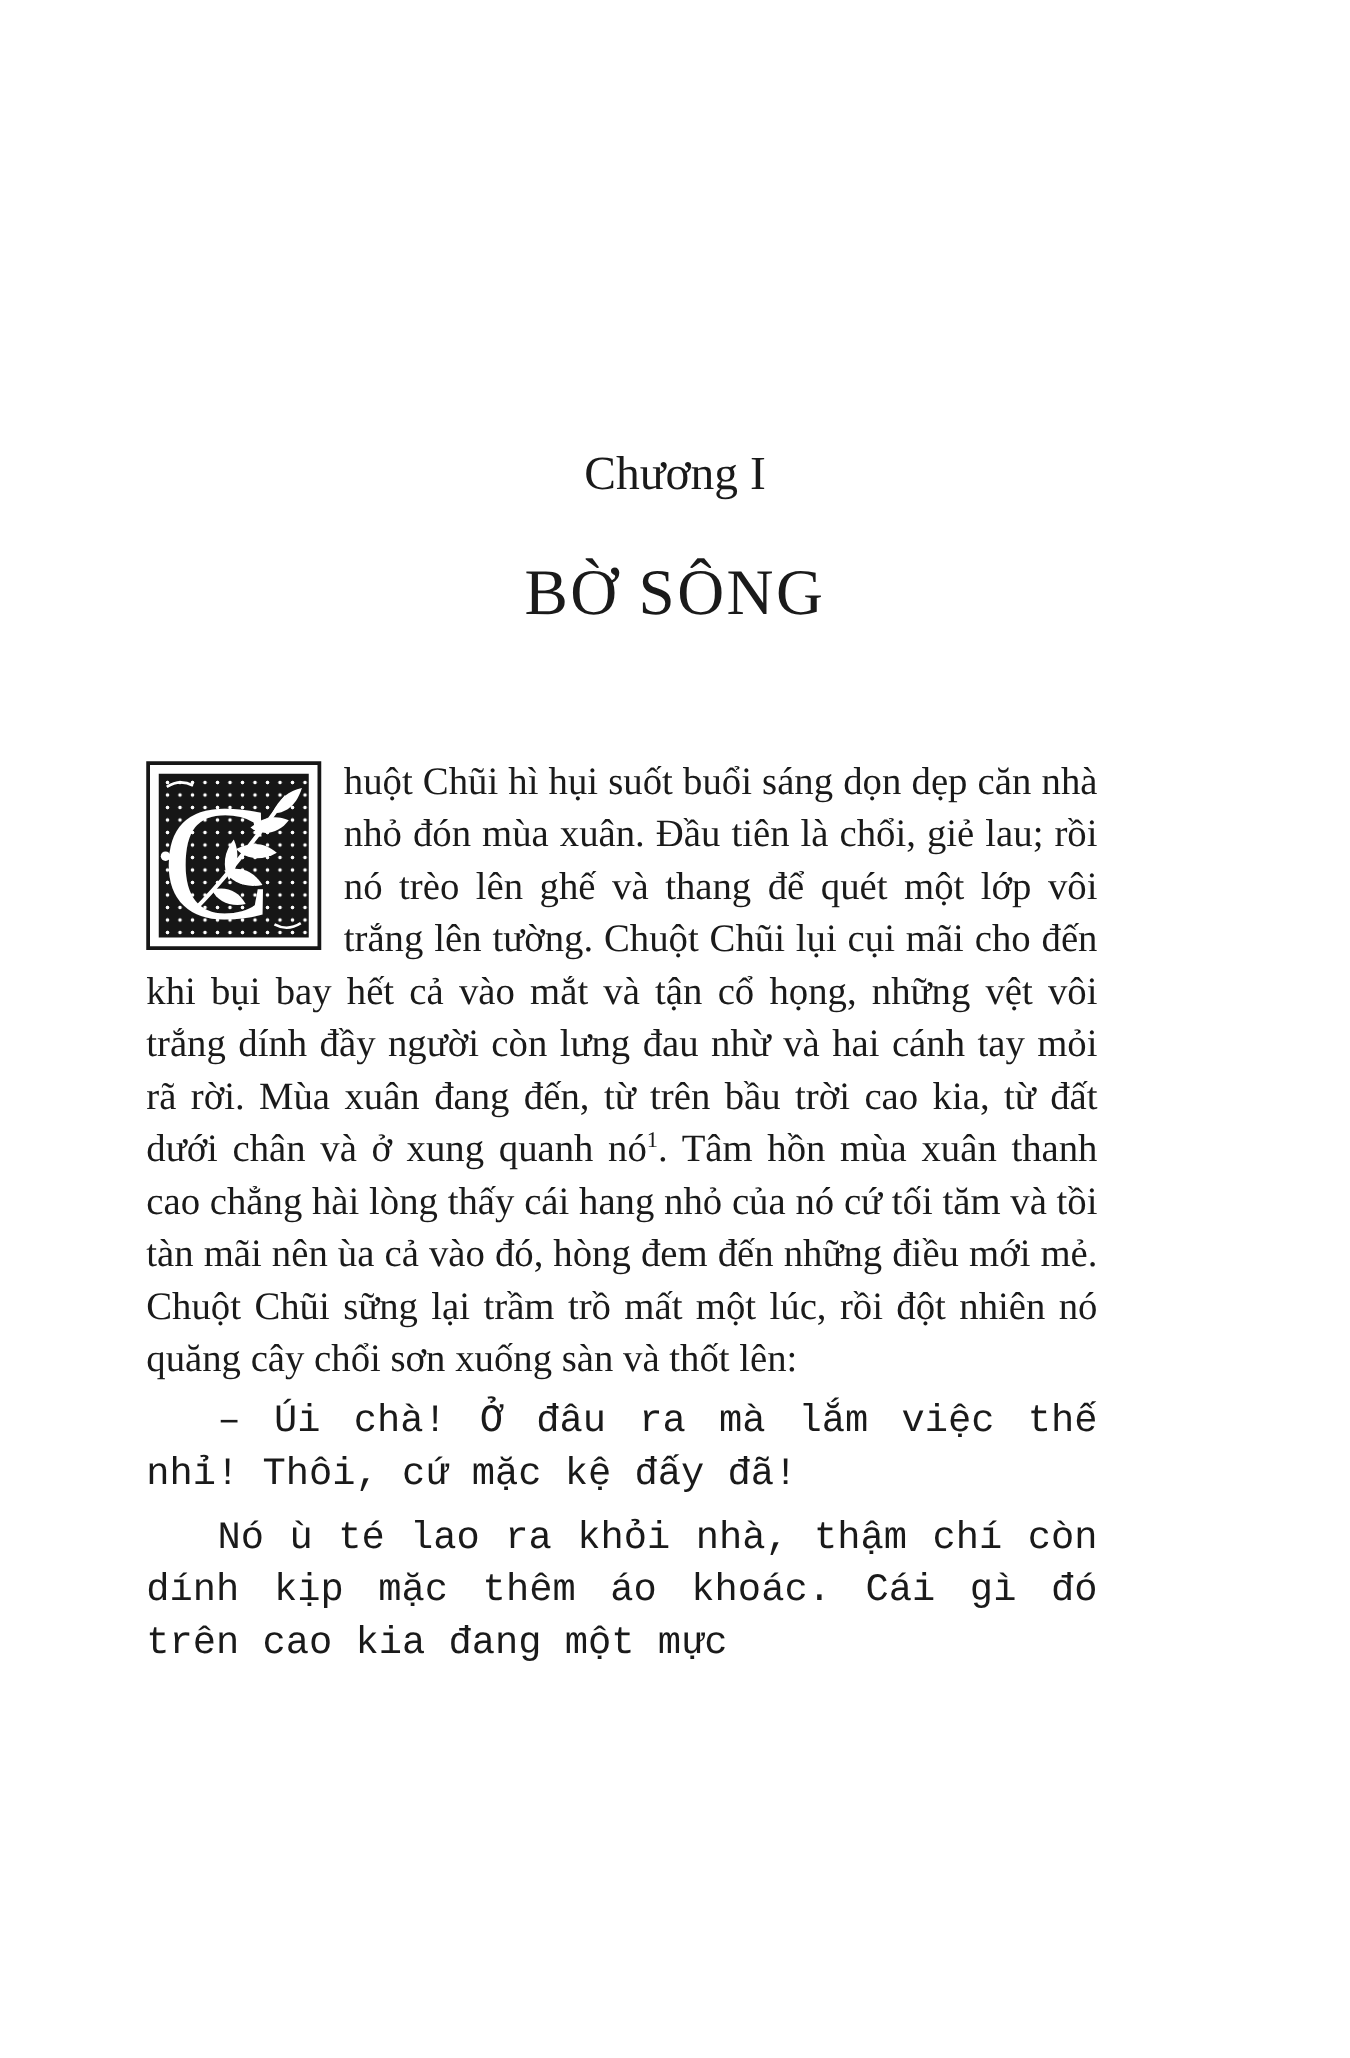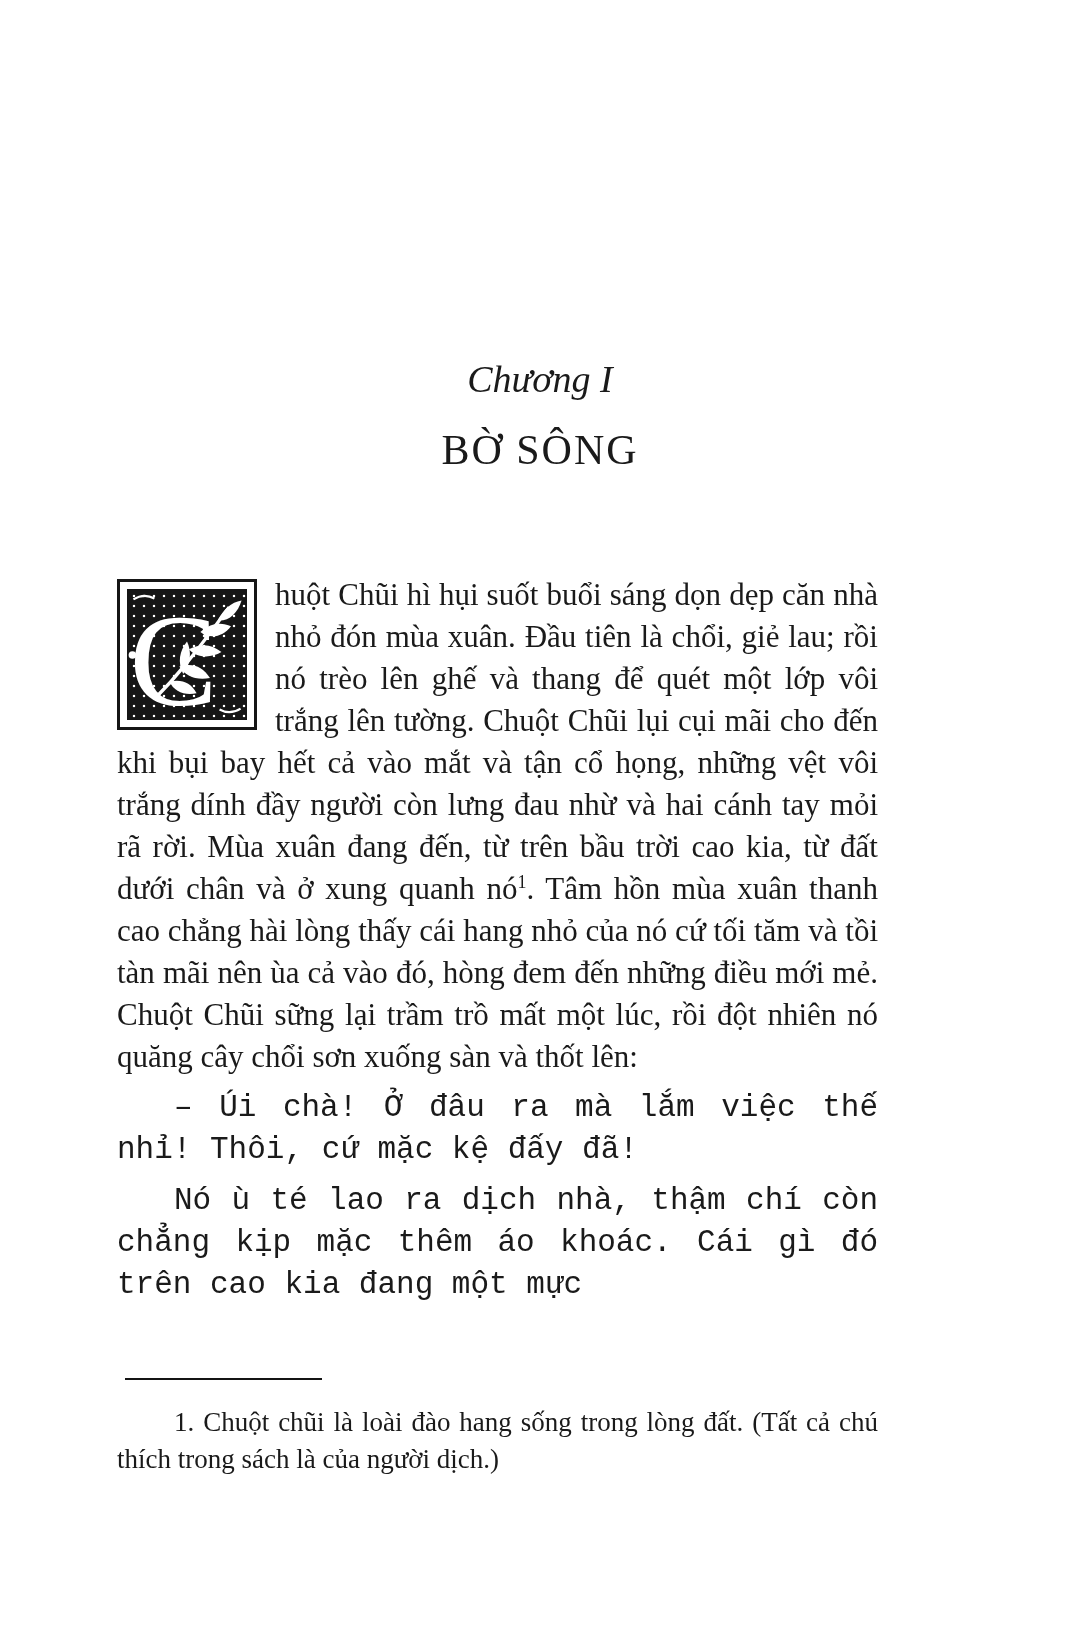--- a/index.html
+++ b/index.html
@@ -10,29 +10,28 @@
     height: 1646px;
     background: #ffffff;
     color: #1a1a1a;
     font-family: "Liberation Serif", "DejaVu Serif", serif;
     overflow: hidden;
   }
 
   .chapter-heading {
     margin-top: 358px;
     text-align: center;
-    font-style: italic;
     font-size: 38px;
     line-height: 1.15;
   }
 
   .chapter-title {
-    margin-top: 24px;
+    margin-top: 43px;
     text-align: center;
-    font-size: 42px;
+    font-size: 52px;
     letter-spacing: 2px;
     line-height: 1.15;
   }
 
   .body-block {
     margin: 100px 202px 0 117px;
     font-size: 31px;
     line-height: 42px;
     text-align: justify;
   }
@@ -120,21 +119,17 @@
 
           <circle cx="13" cy="76" r="4" fill="#ffffff"></circle>
           <path d="M14 18 q11 -7 22 -1" stroke="#ffffff" stroke-width="2.2" fill="none"></path>
           <path d="M126 132 q-11 7 -22 1" stroke="#ffffff" stroke-width="2.2" fill="none"></path>
         </svg>
       </span><span>huột Chũi hì hụi suốt buổi sáng dọn dẹp căn nhà nhỏ đón mùa xuân. Đầu tiên là chổi, giẻ lau; rồi nó trèo lên ghế và thang để quét một lớp vôi trắng lên tường. Chuột Chũi lụi cụi mãi cho đến khi bụi bay hết cả vào mắt và tận cổ họng, những vệt vôi trắng dính đầy người còn lưng đau nhừ và hai cánh tay mỏi rã rời. Mùa xuân đang đến, từ trên bầu trời cao kia, từ đất dưới chân và ở xung quanh nó</span><sup class="fn-marker">1</sup><span>. Tâm hồn mùa xuân thanh cao chẳng hài lòng thấy cái hang nhỏ của nó cứ tối tăm và tồi tàn mãi nên ùa cả vào đó, hòng đem đến những điều mới mẻ. Chuột Chũi sững lại trầm trồ mất một lúc, rồi đột nhiên nó quăng cây chổi sơn xuống sàn và thốt lên:</span>
     </p>
 
     <p class="indent">– Úi chà! Ở đâu ra mà lắm việc thế nhỉ! Thôi, cứ mặc kệ đấy đã!</p>
 
-    <p class="indent">Nó ù té lao ra dịch nhà, thậm chí còn chẳng kịp mặc thêm áo khoác. Cái gì đó trên cao kia đang một mực</p>
+    <p class="indent">Nó ù té lao ra khỏi nhà, thậm chí còn dính kịp mặc thêm áo khoác. Cái gì đó trên cao kia đang một mực</p>
   </div>
 
-  <div class="footnote">
-    <div class="footnote-rule"></div>
-    <p>1. Chuột chũi là loài đào hang sống trong lòng đất. (Tất cả chú thích trong sách là của người dịch.)</p>
-  </div>
 
 </div>
 
 </body></html>

